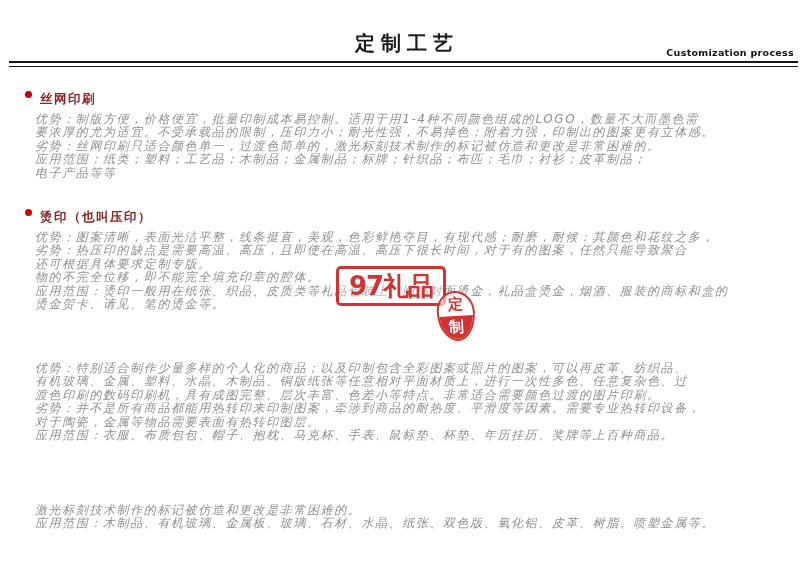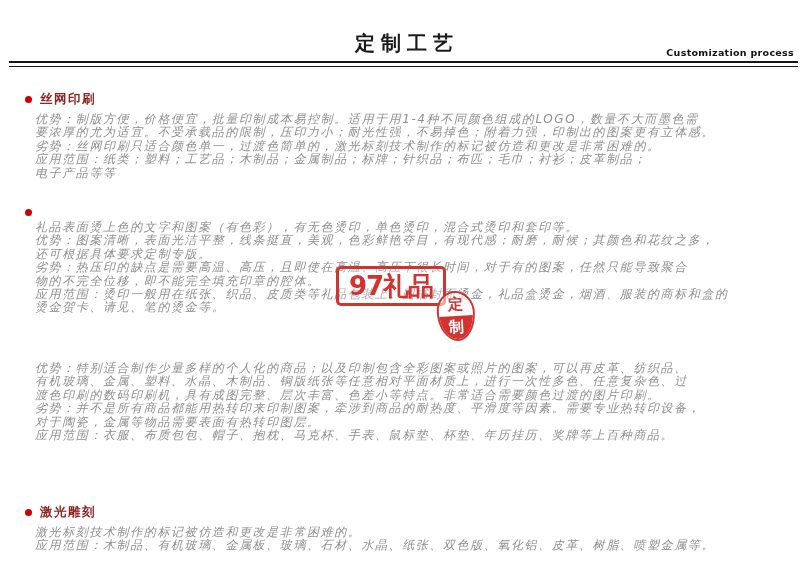--- a/index.html
+++ b/index.html
@@ -20,21 +20,21 @@
   .rule{
     position:absolute;top:61px;left:9px;right:9px;height:3px;
     border-top:2px solid #161616;border-bottom:1px solid #161616;
   }
   
   .section{position:absolute;left:25px;right:10px;}
   .section:nth-of-type(1){top:91px;}
   .section:nth-of-type(2){top:209px;}
   .section:nth-of-type(3){top:362px;}
   .section:nth-of-type(4){top:504px;}
-  .heading{display:flex;align-items:center;margin-bottom:5px;}
+  .heading{display:flex;align-items:flex-start;margin-bottom:5px;}
   .bullet{
     width:7px;height:7px;border-radius:50%;
     background:var(--bullet-color,#cc0000);margin-right:8px;flex:0 0 auto;
   }
   .heading-text{
     color:var(--heading-color,#8b2423);
     font-size:12.5px;font-weight:bold;letter-spacing:1.5px;
   }
   .body{margin-left:10px;font-style:italic;}
   .line{
@@ -93,48 +93,44 @@
           <div class="line">要浓厚的尤为适宜。不受承载品的限制，压印力小；耐光性强，不易掉色；附着力强，印制出的图案更有立体感。</div>
           <div class="line">劣势：丝网印刷只适合颜色单一，过渡色简单的，激光标刻技术制作的标记被仿造和更改是非常困难的。</div>
           <div class="line">应用范围：纸类；塑料；工艺品；木制品；金属制品；标牌；针织品；布匹；毛巾；衬衫；皮革制品；</div>
           <div class="line">电子产品等等</div>
         </div>
   </section>
 
   <section class="section">
     <div class="heading">
       <span class="bullet"></span>
+      <span class="heading-text">烫印（也叫压印）</span>
     </div>
     <div class="body">
-          <div class="line">礼品表面烫上色的文字和图案（有色彩），有无色烫印，单色烫印，混合式烫印和套印等。</div>
           <div class="line">优势：图案清晰，表面光洁平整，线条挺直，美观，色彩鲜艳夺目，有现代感；耐磨，耐候；其颜色和花纹之多，</div>
+          <div class="line">劣势：热压印的缺点是需要高温、高压，且即使在高温、高压下很长时间，对于有的图案，任然只能导致聚合</div>
           <div class="line">还可根据具体要求定制专版。</div>
-          <div class="line">劣势：热压印的缺点是需要高温、高压，且即使在高温、高压下很长时间，对于有的图案，任然只能导致聚合</div>
           <div class="line">物的不完全位移，即不能完全填充印章的腔体。</div>
           <div class="line">应用范围：烫印一般用在纸张、织品、皮质类等礼品包装上。图书封面烫金，礼品盒烫金，烟酒、服装的商标和盒的</div>
           <div class="line">烫金贺卡、请见、笔的烫金等。</div>
         </div>
   </section>
 
   <section class="section">
     <div class="body">
           <div class="line">优势：特别适合制作少量多样的个人化的商品；以及印制包含全彩图案或照片的图案，可以再皮革、纺织品、</div>
           <div class="line">有机玻璃、金属、塑料、水晶、木制品、铜版纸张等任意相对平面材质上，进行一次性多色、任意复杂色、过</div>
           <div class="line">渡色印刷的数码印刷机，具有成图完整、层次丰富、色差小等特点。非常适合需要颜色过渡的图片印刷。</div>
           <div class="line">劣势：并不是所有商品都能用热转印来印制图案，牵涉到商品的耐热度、平滑度等因素。需要专业热转印设备，</div>
           <div class="line">对于陶瓷，金属等物品需要表面有热转印图层。</div>
           <div class="line">应用范围：衣服、布质包包、帽子、抱枕、马克杯、手表、鼠标垫、杯垫、年历挂历、奖牌等上百种商品。</div>
         </div>
   </section>
 
   <section class="section">
-    <div class="heading">
-      <span class="bullet"></span>
-      <span class="heading-text">激光雕刻</span>
-    </div>
     <div class="body">
           <div class="line">激光标刻技术制作的标记被仿造和更改是非常困难的。</div>
           <div class="line">应用范围：木制品、有机玻璃、金属板、玻璃、石材、水晶、纸张、双色版、氧化铝、皮革、树脂、喷塑金属等。</div>
         </div>
   </section>
 </main>
 
   <div class="wm-box">
     <span>97礼品</span>
   </div>

